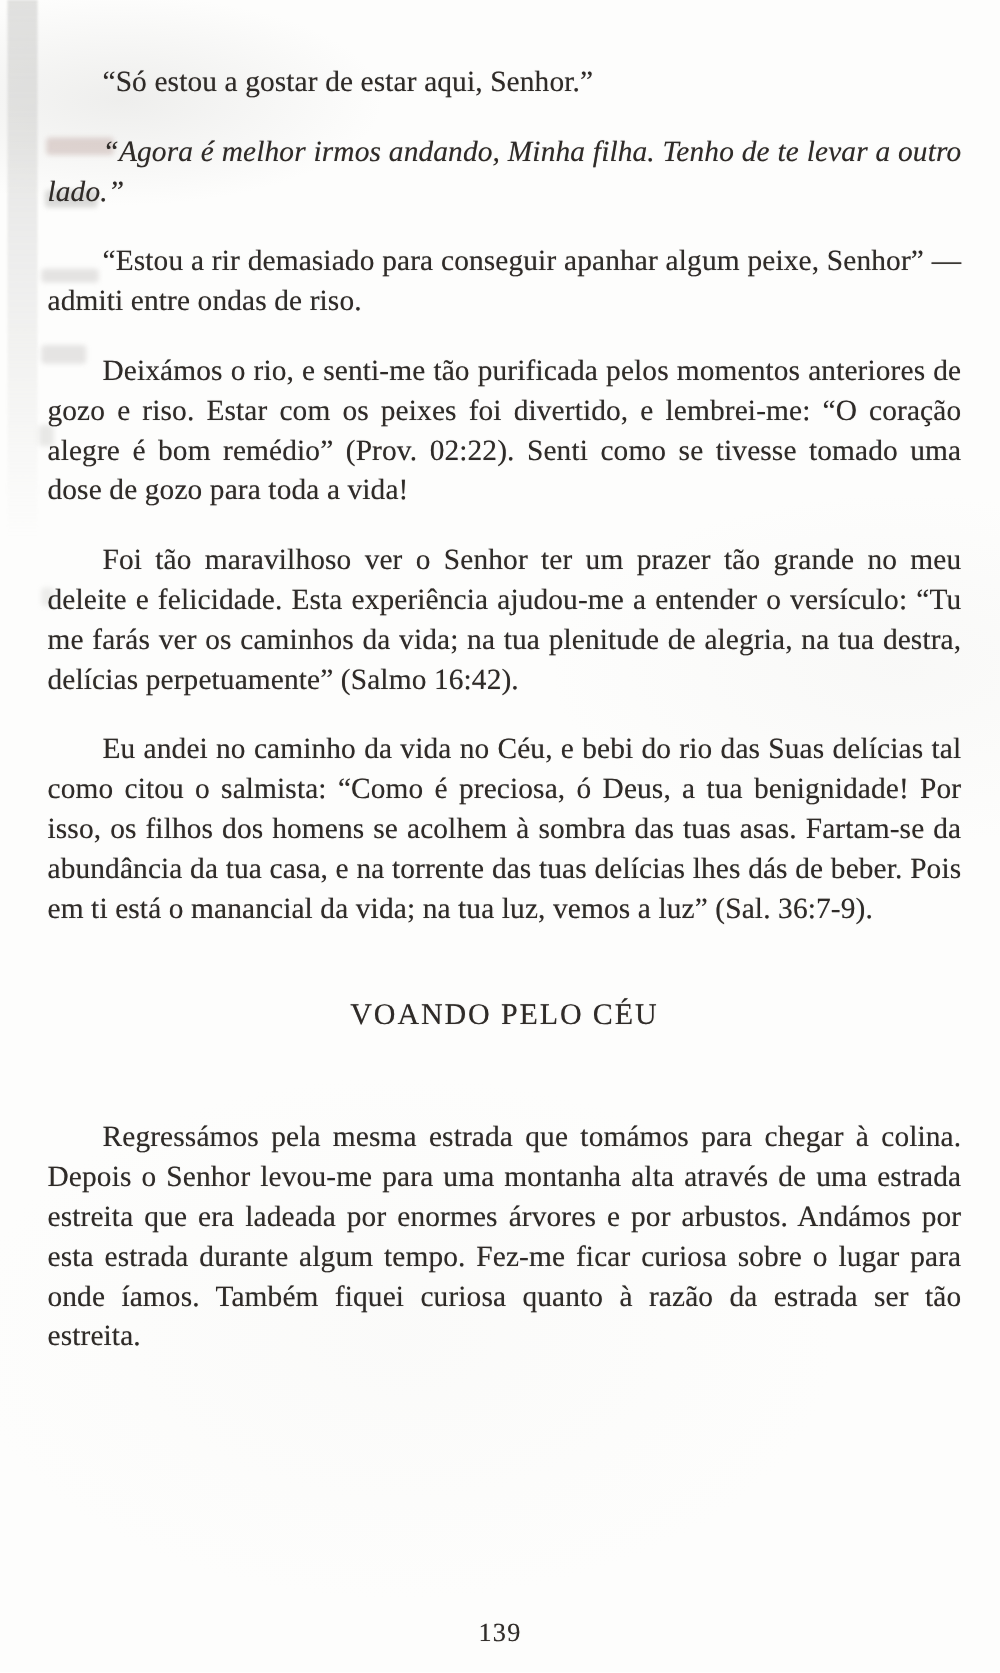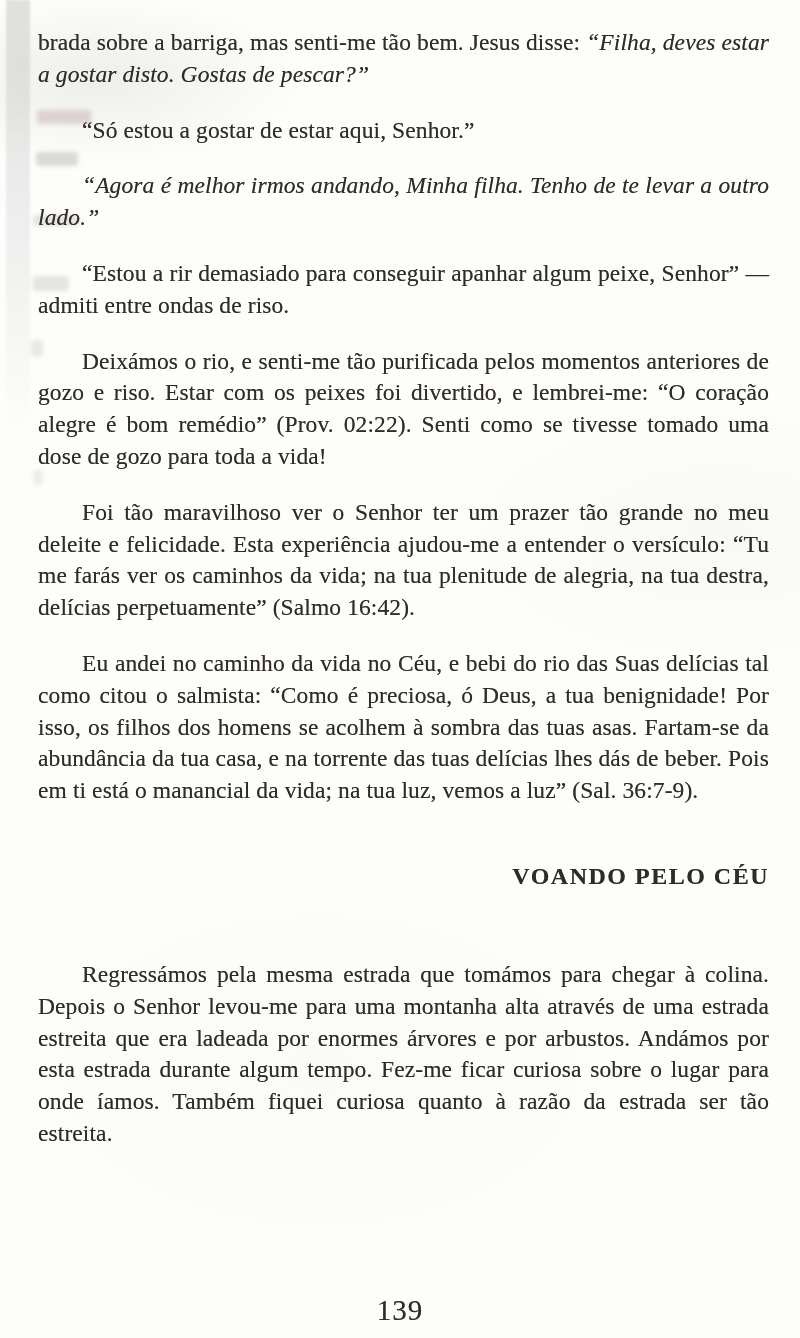--- a/index.html
+++ b/index.html
@@ -57,53 +57,52 @@
     letter-spacing: 0.1px;
     text-shadow: 0 0 0.6px rgba(47,43,40,0.55);
   }
   .text-block p.indent { text-indent: 44px; margin-top: 24px; }
   .text-block em { font-style: italic; }
 
   .heading {
     margin: 0;
     padding: 56px 0 45px 0;
     font-size: 24px;
-    font-weight: bold;
+    font-weight: normal;
     letter-spacing: 1.5px;
-    text-align: right;
+    text-align: center;
     text-shadow: 0 0 0.6px rgba(47,43,40,0.55);
   }
 
   .page-number {
     position: absolute;
     left: 0;
     top: 1294px;
     width: 800px;
     text-align: center;
-    font-size: 29px;
+    font-size: 21px;
     letter-spacing: 1px;
     text-shadow: 0 0 0.6px rgba(47,43,40,0.5);
   }
 </style>
 </head>
 <body>
 
 <div class="page">
 
   <div class="edge-strip"></div>
   <div class="ghost g1"></div>
   <div class="ghost g2"></div>
   <div class="ghost g3"></div>
   <div class="ghost g4"></div>
   <div class="ghost g5"></div>
   <div class="ghost g6"></div>
 
   <div class="text-block">
     <div id="paras-before">
-        <p><span>brada sobre a barriga, mas senti-me tão bem. Jesus disse: </span><em>“Filha, deves estar a gostar disto. Gostas de pescar?”</em></p>
         <p class="indent"><span>“Só estou a gostar de estar aqui, Senhor.”</span></p>
         <p class="indent"><em>“Agora é melhor irmos andando, Minha filha. Tenho de te levar a outro lado.”</em></p>
         <p class="indent"><span>“Estou a rir demasiado para conseguir apanhar algum peixe, Senhor” — admiti entre ondas de riso.</span></p>
         <p class="indent"><span>Deixámos o rio, e senti-me tão purificada pelos momentos anteriores de gozo e riso. Estar com os peixes foi divertido, e lembrei-me: “O coração alegre é bom remédio” (Prov. 02:22). Senti como se tivesse tomado uma dose de gozo para toda a vida!</span></p>
         <p class="indent"><span>Foi tão maravilhoso ver o Senhor ter um prazer tão grande no meu deleite e felicidade. Esta experiência ajudou-me a entender o versículo: “Tu me farás ver os caminhos da vida; na tua plenitude de alegria, na tua destra, delícias perpetuamente” (Salmo 16:42).</span></p>
         <p class="indent"><span>Eu andei no caminho da vida no Céu, e bebi do rio das Suas delícias tal como citou o salmista: “Como é preciosa, ó Deus, a tua benignidade! Por isso, os filhos dos homens se acolhem à sombra das tuas asas. Fartam-se da abundância da tua casa, e na torrente das tuas delícias lhes dás de beber. Pois em ti está o manancial da vida; na tua luz, vemos a luz” (Sal. 36:7-9).</span></p>
       </div>
     <h2 class="heading">VOANDO PELO CÉU</h2>
     <div id="paras-after">
         <p class="indent"><span>Regressámos pela mesma estrada que tomámos para chegar à colina. Depois o Senhor levou-me para uma montanha alta através de uma estrada estreita que era ladeada por enormes árvores e por arbustos. Andámos por esta estrada durante algum tempo. Fez-me ficar curiosa sobre o lugar para onde íamos. Também fiquei curiosa quanto à razão da estrada ser tão estreita.</span></p>

